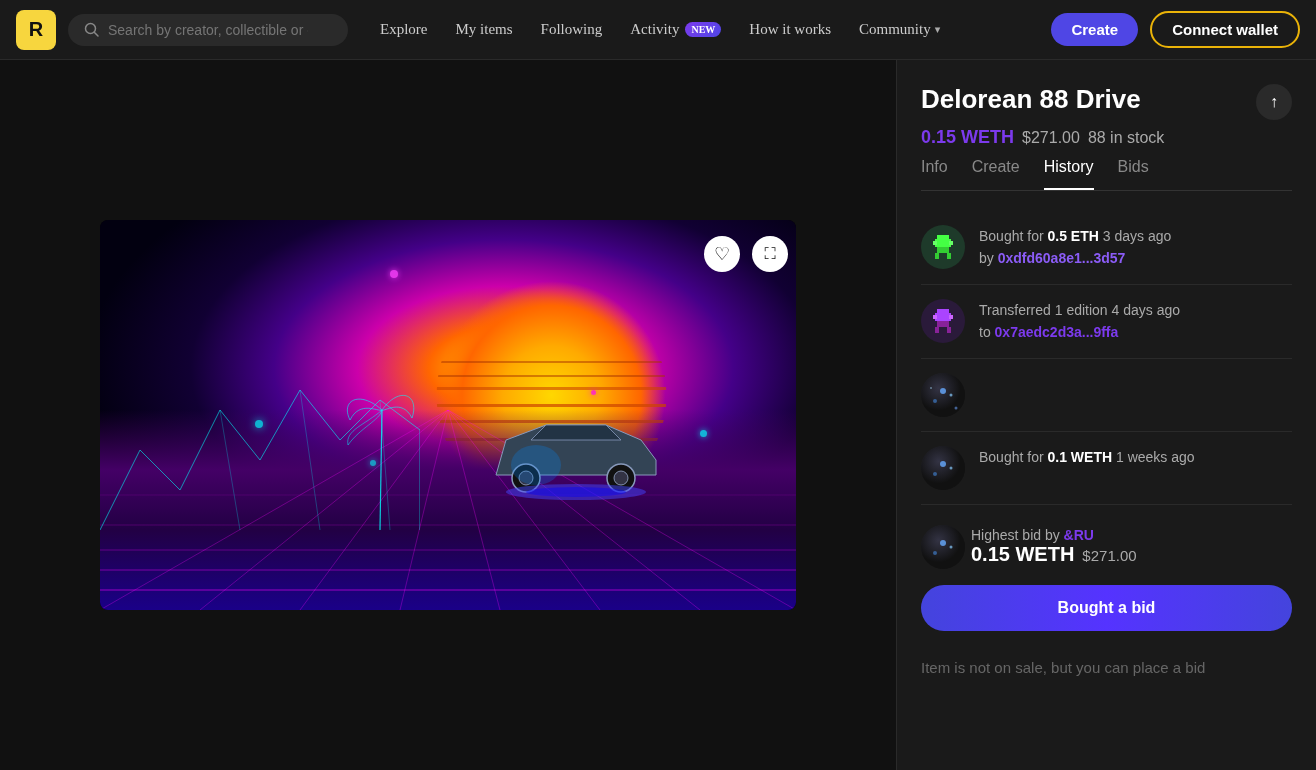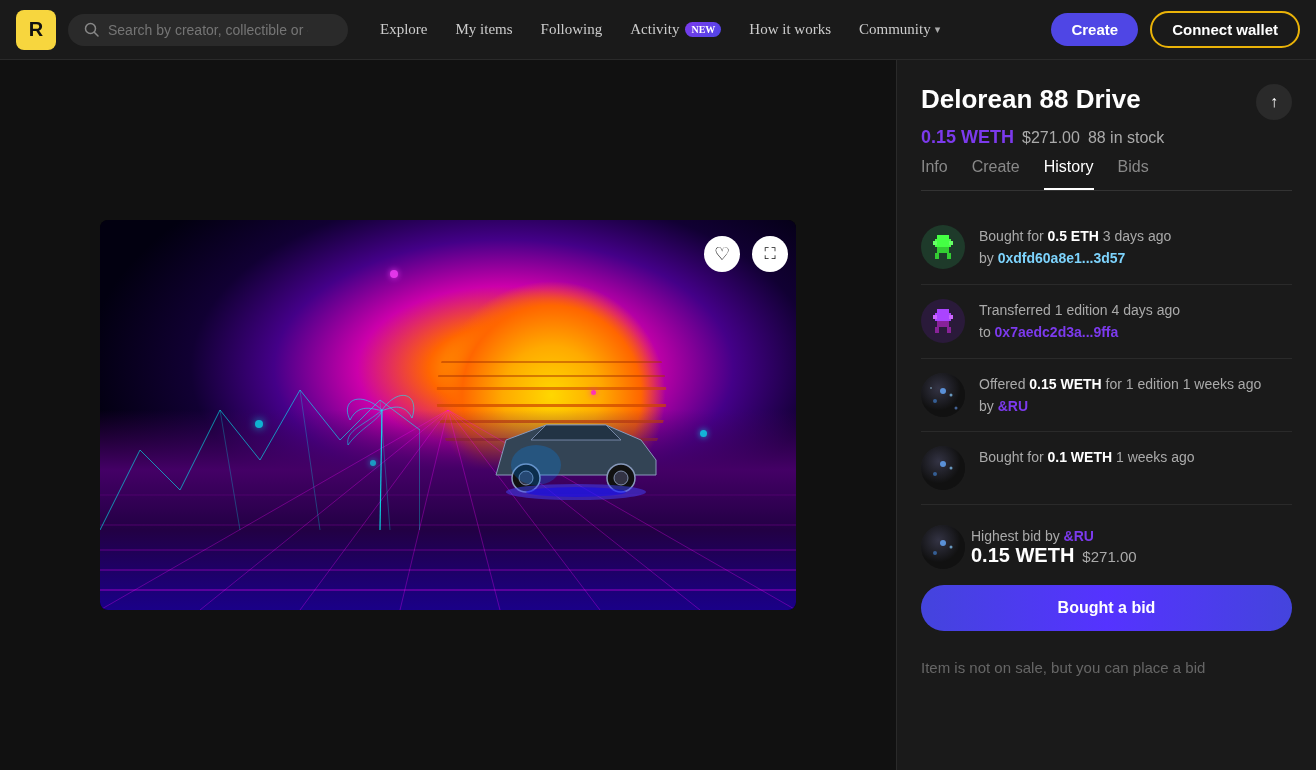--- a/index.html
+++ b/index.html
@@ -161,21 +161,21 @@
               <rect x="8" y="8" width="16" height="8" fill="#44ff44"></rect>
               <rect x="6" y="10" width="4" height="4" fill="#66ff66"></rect>
               <rect x="22" y="10" width="4" height="4" fill="#66ff66"></rect>
               <rect x="10" y="16" width="12" height="6" fill="#33cc33"></rect>
               <rect x="8" y="22" width="4" height="6" fill="#33cc33"></rect>
               <rect x="20" y="22" width="4" height="6" fill="#33cc33"></rect>
             </svg>
         </div>
         <div style="font-size:14px;color:#aaa;line-height:1.6;">
           <span>Bought for </span><span style="color:#fff;font-weight:600;">0.5 ETH</span><span> 3 days ago</span><br>
-          <span>by </span><span style="color:#7dd3fc;font-weight:600;cursor:pointer;">0xdfd60a8e1...3d57</span>
+          <span>by </span><span style="color:#8b5cf6;font-weight:600;cursor:pointer;">0xdfd60a8e1...3d57</span>
         </div>
       </div>
 
       <div style="display:flex;align-items:flex-start;gap:14px;padding:14px 0;border-bottom:1px solid #2a2a2a;">
         <div style="width:44px;height:44px;border-radius:50%;background:#2a1a3a;display:flex;align-items:center;justify-content:center;flex-shrink:0;">
           <svg width="32" height="32" viewBox="0 0 32 32">
               <rect x="10" y="4" width="12" height="4" fill="#aa44ff"></rect>
               <rect x="8" y="8" width="16" height="8" fill="#aa44ff"></rect>
               <rect x="6" y="10" width="4" height="4" fill="#cc66ff"></rect>
               <rect x="22" y="10" width="4" height="4" fill="#cc66ff"></rect>
@@ -201,24 +201,20 @@
                 </radialGradient>
               </defs>
               <rect width="44" height="44" fill="url(#sg1)"></rect>
               <circle cx="22" cy="18" r="3" fill="#66aaff" opacity="0.8"></circle>
               <circle cx="14" cy="28" r="2" fill="#4488dd" opacity="0.6"></circle>
               <circle cx="30" cy="22" r="1.5" fill="#88ccff" opacity="0.7"></circle>
               <circle cx="10" cy="15" r="1" fill="#aaddff" opacity="0.5"></circle>
               <circle cx="35" cy="35" r="1.5" fill="#6699ee" opacity="0.6"></circle>
             </svg>
         </div>
-        <div style="font-size:14px;color:#aaa;line-height:1.6;">
-          <span>Offered </span><span style="color:#fff;font-weight:600;">0.15 WETH</span><span> for 1 edition 1 weeks ago</span><br>
-          <span>by </span><span style="color:#7c3aed;font-weight:600;cursor:pointer;">&amp;RU</span>
-        </div>
       </div>
 
       <div style="display:flex;align-items:flex-start;gap:14px;padding:14px 0;border-bottom:1px solid #2a2a2a;">
         <div style="width:44px;height:44px;border-radius:50%;background:radial-gradient(circle at 40% 35%,#334,#111 70%);display:flex;align-items:center;justify-content:center;flex-shrink:0;overflow:hidden;">
           <svg width="44" height="44" viewBox="0 0 44 44">
               <defs>
                 <radialGradient id="sg2" cx="40%" cy="35%">
                   <stop offset="0%" stop-color="#334"></stop>
                   <stop offset="100%" stop-color="#111"></stop>
                 </radialGradient>

